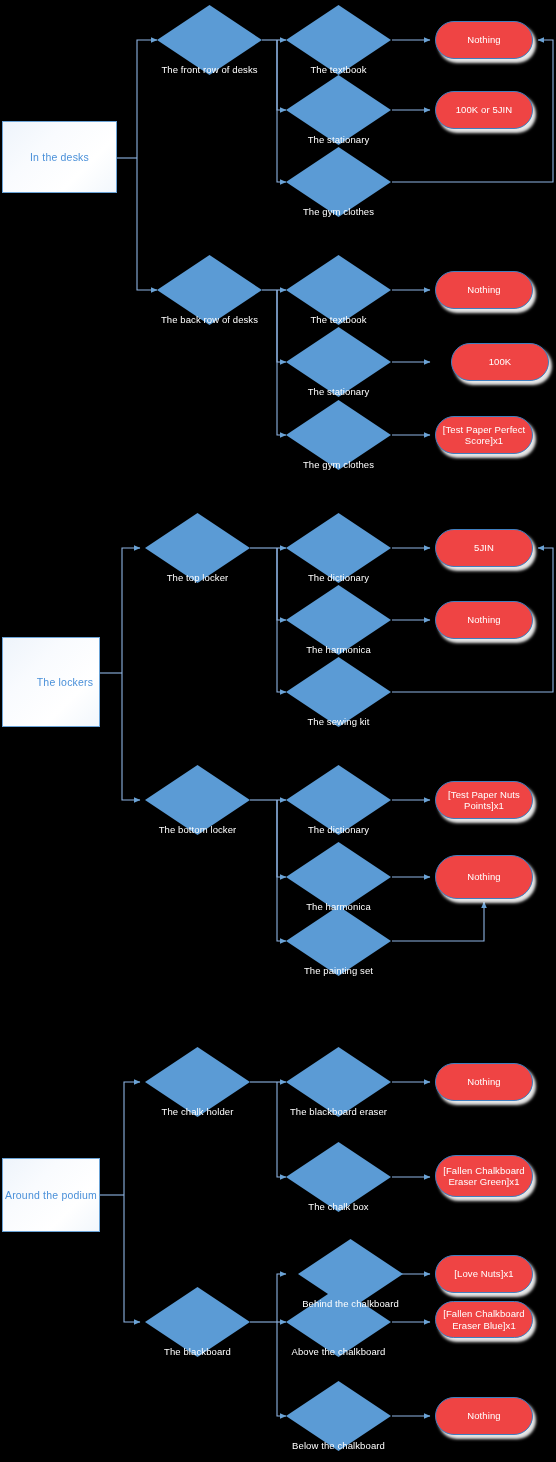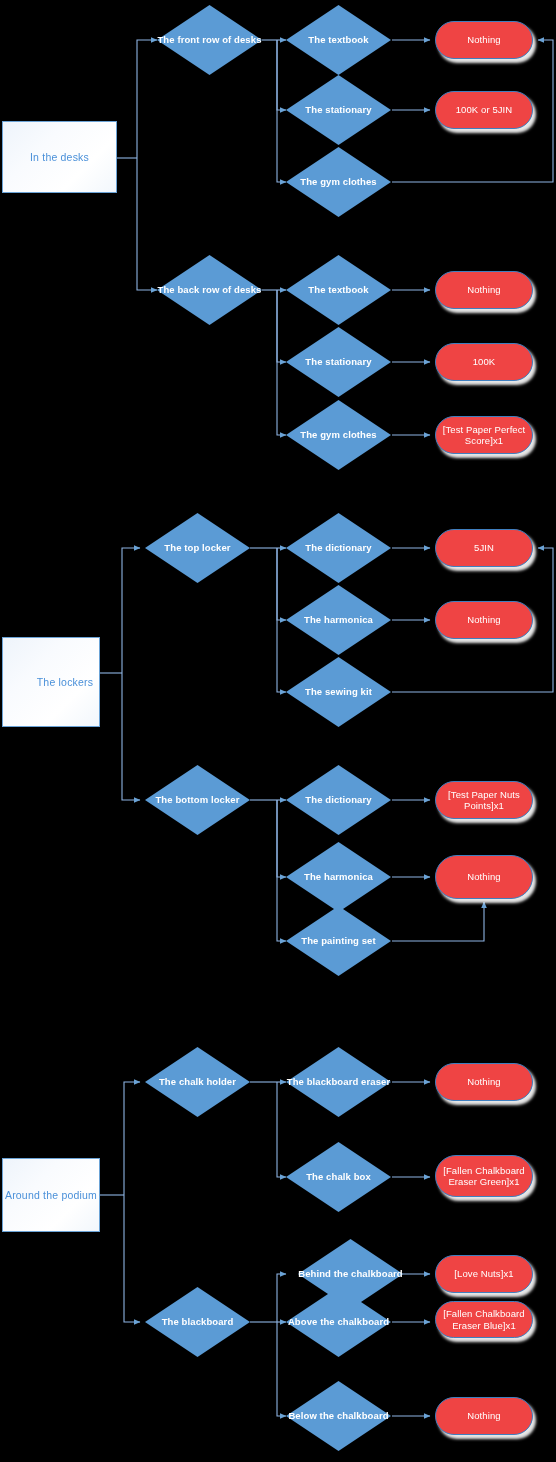--- a/index.html
+++ b/index.html
@@ -9,21 +9,21 @@
   svg.conn{position:absolute;left:0;top:0;width:556px;height:1462px;overflow:visible;}
 
   
   .rootbox{position:absolute;box-sizing:border-box;
     background:linear-gradient(135deg,#eef4fb 0%,#f9fbfe 35%,#ffffff 70%,#f2f7fc 100%);
     border:1px solid #6ba3d6;
     display:flex;align-items:center;justify-content:center;
     color:#4a90d9;font-size:10.5px;letter-spacing:.2px;text-align:center;}
 
   
-  .diamond{position:absolute;display:flex;align-items:center;justify-content:center;font-weight:bold;}
+  .diamond{position:absolute;display:flex;align-items:flex-end;justify-content:center;}
   .diamond .dshape{position:absolute;left:0;top:0;width:100%;height:100%;
     background:#5b9bd5;
     clip-path:polygon(50% 0%,100% 50%,50% 100%,0% 50%);
     filter:drop-shadow(3px 4px 2px rgba(255,255,255,.92));}
   .diamond .dlabel{position:relative;z-index:2;color:#ffffff;font-size:9.5px;
     line-height:11.5px;text-align:center;width:112%;letter-spacing:.1px;}
 
   
   .pill{position:absolute;box-sizing:border-box;
     background:#ef4444;border:1px solid #3f7fbf;border-radius:22px;
@@ -151,21 +151,21 @@
     <div class="dshape"></div>
     <span class="dlabel">The stationary</span>
   </div>
   <div class="diamond" style="left:286px;top:400px;width:105px;height:70px;">
     <div class="dshape"></div>
     <span class="dlabel">The gym clothes</span>
   </div>
   <div class="pill" style="left:435px;top:271px;width:98px;height:38px;">
     <span class="plabel">Nothing</span>
   </div>
-  <div class="pill" style="left:435px;top:343px;width:98px;height:38px;">
+  <div class="pill" style="left:451px;top:343px;width:98px;height:38px;">
     <span class="plabel">100K</span>
   </div>
   <div class="pill" style="left:435px;top:416px;width:98px;height:38px;">
     <span class="plabel">[Test Paper Perfect Score]x1</span>
   </div>
 
   <div class="rootbox" style="left:2px;top:637px;width:98px;height:90px;padding-left:28px;">
     <span>The lockers</span>
   </div>
 

